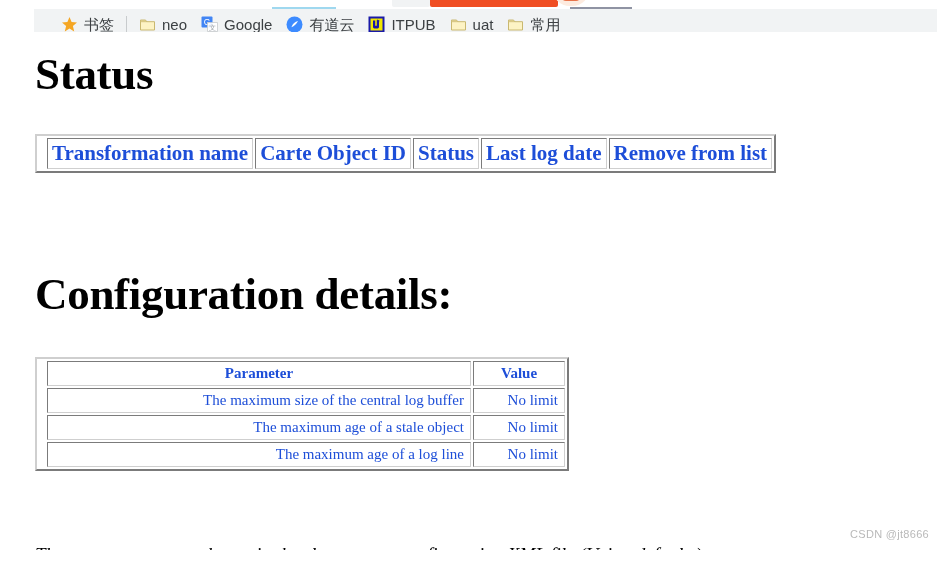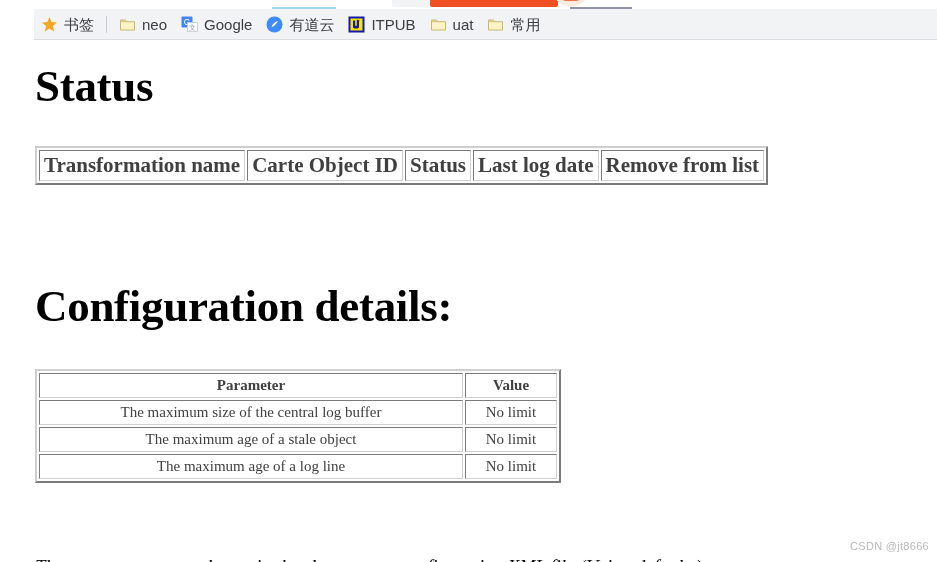--- a/index.html
+++ b/index.html
@@ -69,21 +69,21 @@
   
   .bookmark-bar {
     position: absolute;
     top: 9px; left: 0;
     width: 937px;
     height: 31px;
     background: #f1f3f4;
     border-bottom: 1px solid #dadce0;
     display: flex;
     align-items: center;
-    padding-left: 34px;
+    padding-left: 54px;
     box-sizing: border-box;
     overflow: hidden;
     white-space: nowrap;
   }
   .bm-left-gap {
     position: absolute;
     top: 9px; left: 0;
     width: 34px; height: 31px;
     background: #ffffff;
   }
@@ -117,21 +117,21 @@
     height: 17px;
     flex: 0 0 auto;
     display: inline-block;
     position: relative;
   }
   .ic svg { display: block; }
 
   
   .page {
     position: absolute;
-    top: 44px; left: 0;
+    top: 32px; left: 0;
     width: 937px;
     height: 518px;
     background: #ffffff;
     padding: 0;
     overflow: hidden;
   }
 
   h1.page-h1 {
     font-family: "Liberation Serif", "DejaVu Serif", serif;
     font-weight: bold;
@@ -154,35 +154,36 @@
     line-height: 52px;
   }
 
   
   table.classic {
     border-collapse: separate;
     border-spacing: 2px;
     background: #ffffff;
     border: 2px outset #cfcfcf;
     font-family: "Liberation Serif", "DejaVu Serif", serif;
-    color: #404040;
+    color: #1d4ed8;
+    padding-left: 8px;
   }
   table.classic th,
   table.classic td {
     border: 1px inset #cfcfcf;
     padding: 1px 3px;
     vertical-align: middle;
   }
   table.classic th {
     font-weight: bold;
     text-align: center;
     white-space: nowrap;
   }
   table.classic td {
-    text-align: center;
+    text-align: right;
     white-space: nowrap;
   }
 
   #transformation-table {
     position: absolute;
     top: 102px;
     left: 35px;
     font-size: 21px;
   }
   #transformation-table th { padding: 2px 4px; }

